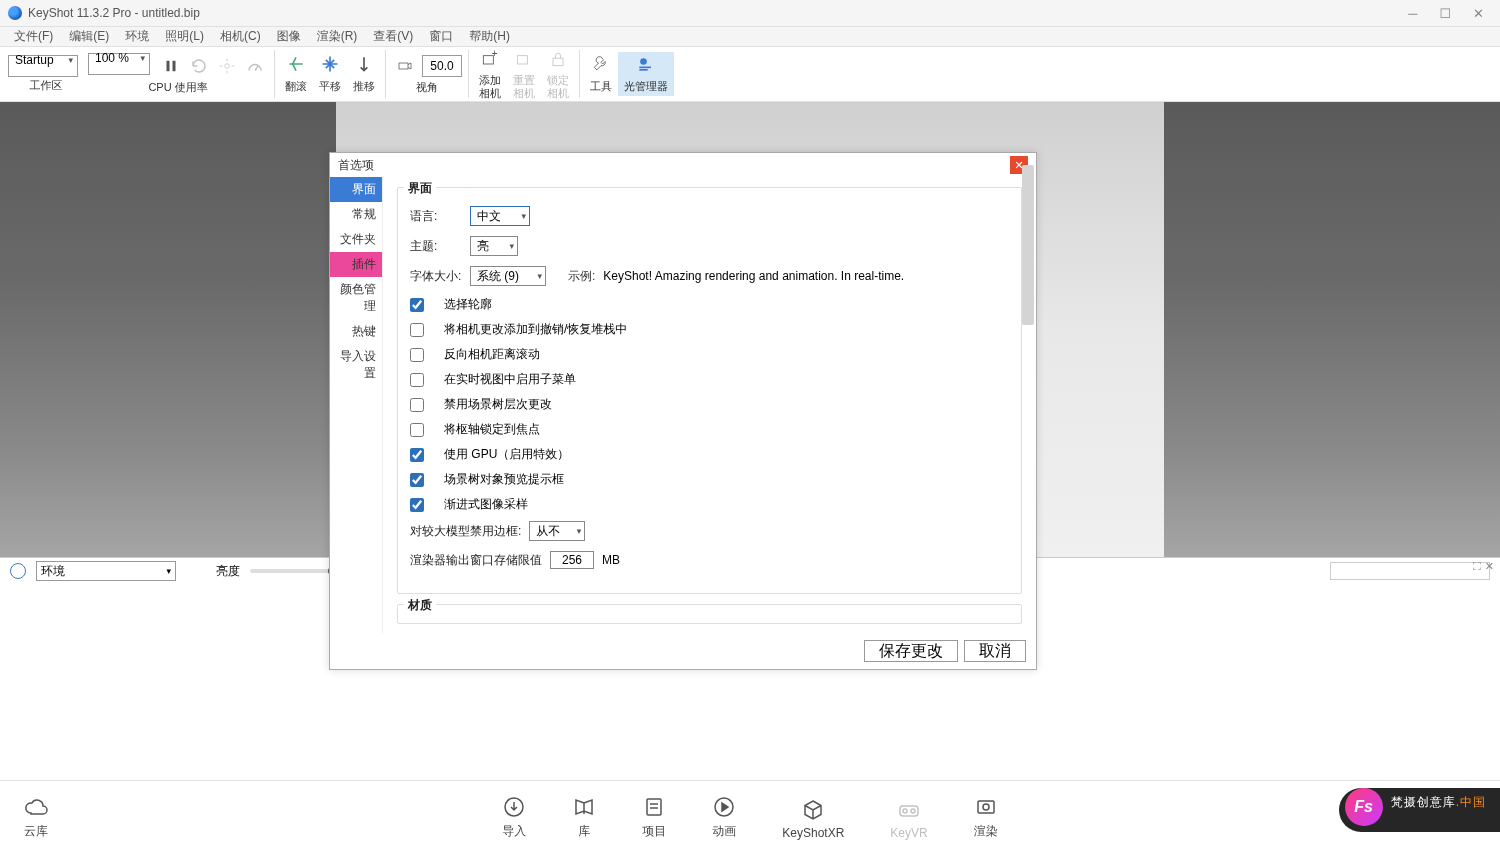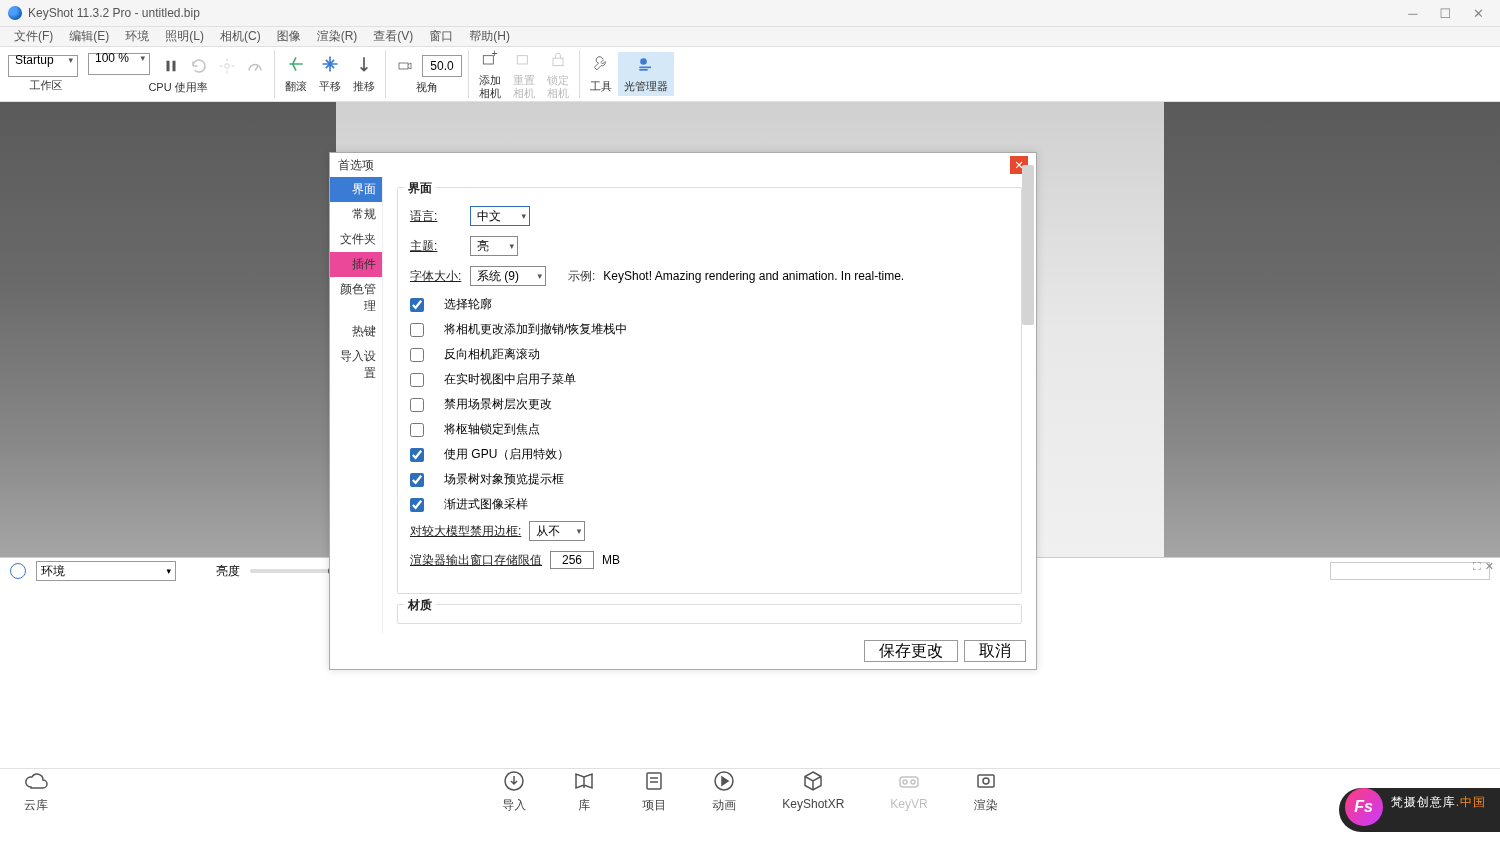--- a/index.html
+++ b/index.html
@@ -41,38 +41,38 @@
 .bottom-panel .panel-bar { height: 26px; display: flex; align-items: center; padding: 0 10px; gap: 10px; }
 .bottom-panel .globe { width: 16px; height: 16px; border: 1.5px solid #3a7bc8; border-radius: 50%; position: relative; }
 .bottom-panel .env-select { width: 140px; height: 20px; border: 1px solid #999; padding: 0 4px; display: flex; align-items: center; position: relative; }
 .bottom-panel .env-select::after { content: "▾"; position: absolute; right: 4px; font-size: 9px; }
 .bottom-panel .slider-track { height: 4px; background: #ddd; border-radius: 2px; position: relative; }
 .bottom-panel .slider-thumb { width: 10px; height: 10px; background: #555; border-radius: 50%; position: absolute; top: -3px; }
 .panel-icons { position: absolute; right: 6px; top: 2px; display: flex; gap: 4px; }
 .panel-icons span { color: #888; cursor: pointer; font-size: 11px; }
 
 
-.footer { height: 60px; background: #fff; border-top: 1px solid #e0e0e0; display: flex; align-items: flex-start; justify-content: center; gap: 46px; position: absolute; bottom: 16px; left: 0; right: 0; }
+.footer { height: 60px; background: #fff; border-top: 1px solid #e0e0e0; display: flex; align-items: flex-end; justify-content: center; gap: 46px; position: absolute; bottom: 4px; left: 0; right: 0; }
 .footer-item { display: flex; flex-direction: column; align-items: center; cursor: pointer; color: #444; }
 .footer-item svg { width: 24px; height: 24px; margin-bottom: 4px; stroke: #555; fill: none; stroke-width: 1.5; }
 .footer-item.left { position: absolute; left: 24px; }
 
 
 .dialog { position: absolute; left: 329px; top: 152px; width: 708px; height: 518px; background: #fff; border: 1px solid #aaa; box-shadow: 0 0 8px rgba(0,0,0,0.15); display: flex; flex-direction: column; }
 .dialog-title { height: 24px; display: flex; align-items: center; padding: 0 8px; font-size: 12px; color: #333; }
 .dialog-close { margin-left: auto; width: 18px; height: 18px; background: #e7492e; color: #fff; display: flex; align-items: center; justify-content: center; font-size: 11px; cursor: pointer; }
 .dialog-body { flex: 1; display: flex; overflow: hidden; }
 .dialog-sidebar { width: 52px; background: #fff; display: flex; flex-direction: column; }
 .dialog-sidebar .side-item { padding: 4px 6px; text-align: right; font-size: 12px; color: #333; cursor: pointer; }
 .dialog-sidebar .side-item.selected { background: #3a7bd5; color: #fff; }
 .dialog-sidebar .side-item.soft { background: #ec4899; }
 .dialog-content { flex: 1; padding: 10px 14px; overflow-y: auto; position: relative; border-left: 1px solid #eee; }
 .dialog-content .section-title { font-size: 12px; font-weight: bold; margin-bottom: 12px; color: #222; }
 .form-row { display: flex; align-items: center; margin-bottom: 10px; gap: 8px; }
-.form-row label { min-width: 52px; text-align: left; color: #222; text-decoration: underline; }
+.form-row label { min-width: 52px; text-align: left; color: #222; }
 .form-row .dd { border: 1px solid #888; height: 20px; padding: 0 18px 0 6px; display: inline-flex; align-items: center; position: relative; min-width: 50px; background: #fff; }
 .form-row .dd::after { content: "▾"; position: absolute; right: 3px; font-size: 9px; color: #555; }
 .form-row .dd.hl { border-color: #2d6fb8; }
 .check-row { display: flex; align-items: center; margin-bottom: 8px; gap: 20px; }
 .check-row input[type="checkbox"] { width: 14px; height: 14px; accent-color: #2d6fb8; }
 .example-text { color: #333; margin-left: 14px; }
 .inline-input { width: 44px; height: 18px; border: 1px solid #888; text-align: center; }
 .dialog-scrollbar { position: absolute; right: 2px; top: 12px; width: 12px; height: 160px; background: #d4d4d4; border-radius: 2px; }
 .dialog-footer { height: 36px; border-top: 0; display: flex; align-items: center; justify-content: flex-end; padding: 0 10px; gap: 6px; }
 .dialog-footer button { height: 22px; padding: 0 14px; background: #fff; border: 1px solid #999; cursor: pointer; font-size: 16px; }

